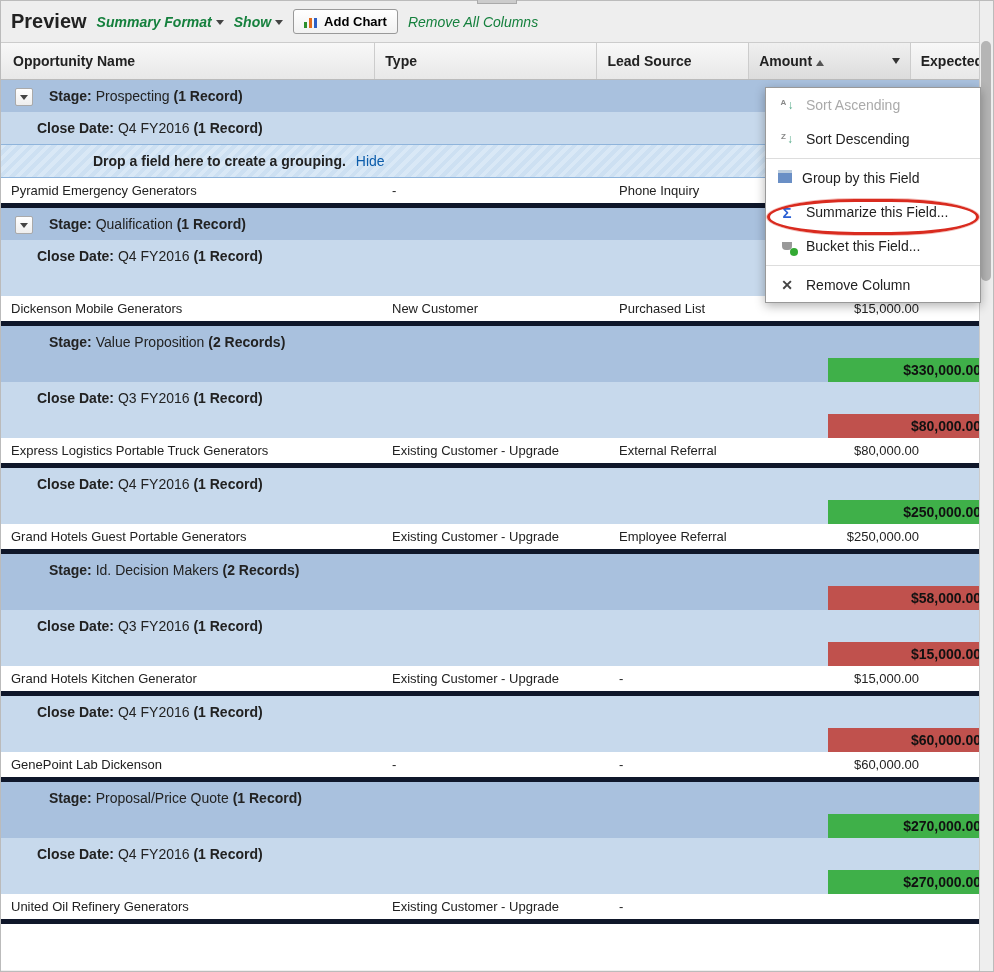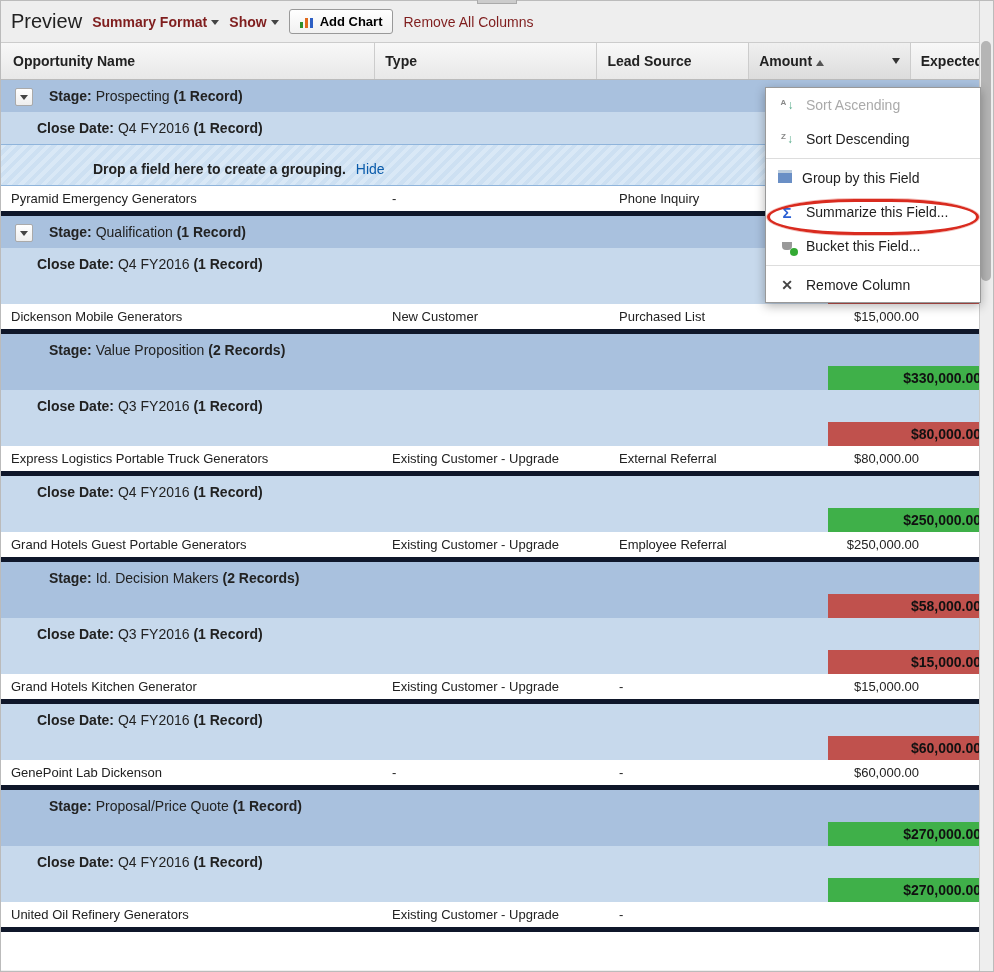--- a/index.html
+++ b/index.html
@@ -1,21 +1,21 @@
 <!DOCTYPE html>
 <html><head>
 <meta charset="utf-8">
 <style>
 * { box-sizing: border-box; margin: 0; padding: 0; }
 body { font-family: Arial, Helvetica, sans-serif; font-size: 13px; background: #d8d8d8; color: #222; width: 994px; height: 972px; overflow: hidden; position: relative; }
 .frame { background: #eeeeee; border: 1px solid #bbb; width: 100%; height: 100%; position: relative; }
 
 .toolbar { display: flex; align-items: center; gap: 10px; padding: 8px 10px; background: #eeeeee; }
-.toolbar .title { font-size: 20px; font-weight: normal; }
-.link { color: #7f1d1d; cursor: pointer; font-size: 14px; }
+.toolbar .title { font-size: 20px; font-weight: bold; }
+.link { color: #15803d; cursor: pointer; font-size: 14px; font-style: italic; }
 .link.bold { font-weight: bold; }
 .caret { display:inline-block; width:0; height:0; border-left:4px solid transparent; border-right:4px solid transparent; border-top:5px solid #444; margin-left:4px; vertical-align: middle;}
 .btn { background: linear-gradient(#fff,#f1f1f1); border:1px solid #999; border-radius:3px; padding:4px 10px; font-size:13px; font-weight:bold; cursor:pointer; display:inline-flex; align-items:center; gap:6px;}
 .chart-icon { display:inline-block; width:14px; height:12px; position: relative; }
 .chart-icon::before { content:""; position:absolute; left:0; bottom:0; width:3px; height:6px; background:#2d8f2d; }
 .chart-icon::after { content:""; position:absolute; left:5px; bottom:0; width:3px; height:10px; background:#e06a1c; box-shadow: 5px 0 0 -0px #2d5fc4; }
 
 .table-wrap { position: relative; overflow: hidden; background:#fff; border-top:1px solid #ccc; height: calc(100% - 42px);}
 .thead { display:flex; background: linear-gradient(#f8f8f8,#e8e8e8); border-bottom:1px solid #bbb; }
 .th { padding:10px 10px; font-weight:bold; font-size:14px; border-right:1px solid #ccc; position:relative; }
@@ -30,21 +30,21 @@
 .row { display:flex; align-items:center; min-height:28px; border-bottom:5px solid #0f172a;}
 .cell { padding:5px 8px; }
 .cell.c1 { width:383px; }
 .cell.c2 { width:227px; }
 .cell.c3 { width:155px; }
 .cell.c4 { width:165px; text-align:right; padding-right:12px;}
 .row.data .cell.c1 { padding-left:10px; }
 
 .grp1 { background:#a9c1de; font-size:14px; padding:8px 10px 8px 48px; position:relative;}
 .grp2 { background:#c7d9ec; font-size:14px; padding:8px 10px 8px 36px;}
-.grp3 { background: repeating-linear-gradient(135deg,#d9e8f6,#d9e8f6 4px,#cde0f2 4px,#cde0f2 8px); font-size:14px; padding:16px 10px 8px 92px; border:1px solid #8fb4db; border-left:none; border-right:none;}
+.grp3 { background: repeating-linear-gradient(135deg,#d9e8f6,#d9e8f6 4px,#cde0f2 4px,#cde0f2 8px); font-size:14px; padding:8px 10px 8px 92px; border:1px solid #8fb4db; border-left:none; border-right:none;}
 .grp-label { font-weight:bold; }
 .grp-val { font-weight:normal; }
 .grp-count { font-weight:bold; }
 
 .sum-row { display:flex; }
 .sum-row .pad { flex:1; }
 .sum-row .amt { width:165px; text-align:right; font-weight:bold; padding:4px 12px 4px 8px; display:flex; align-items:center; justify-content:flex-end; min-height:24px;}
 .amt.red { background:#c0514d; color:#111; }
 .amt.green { background:#3fb049; color:#111; }
 

